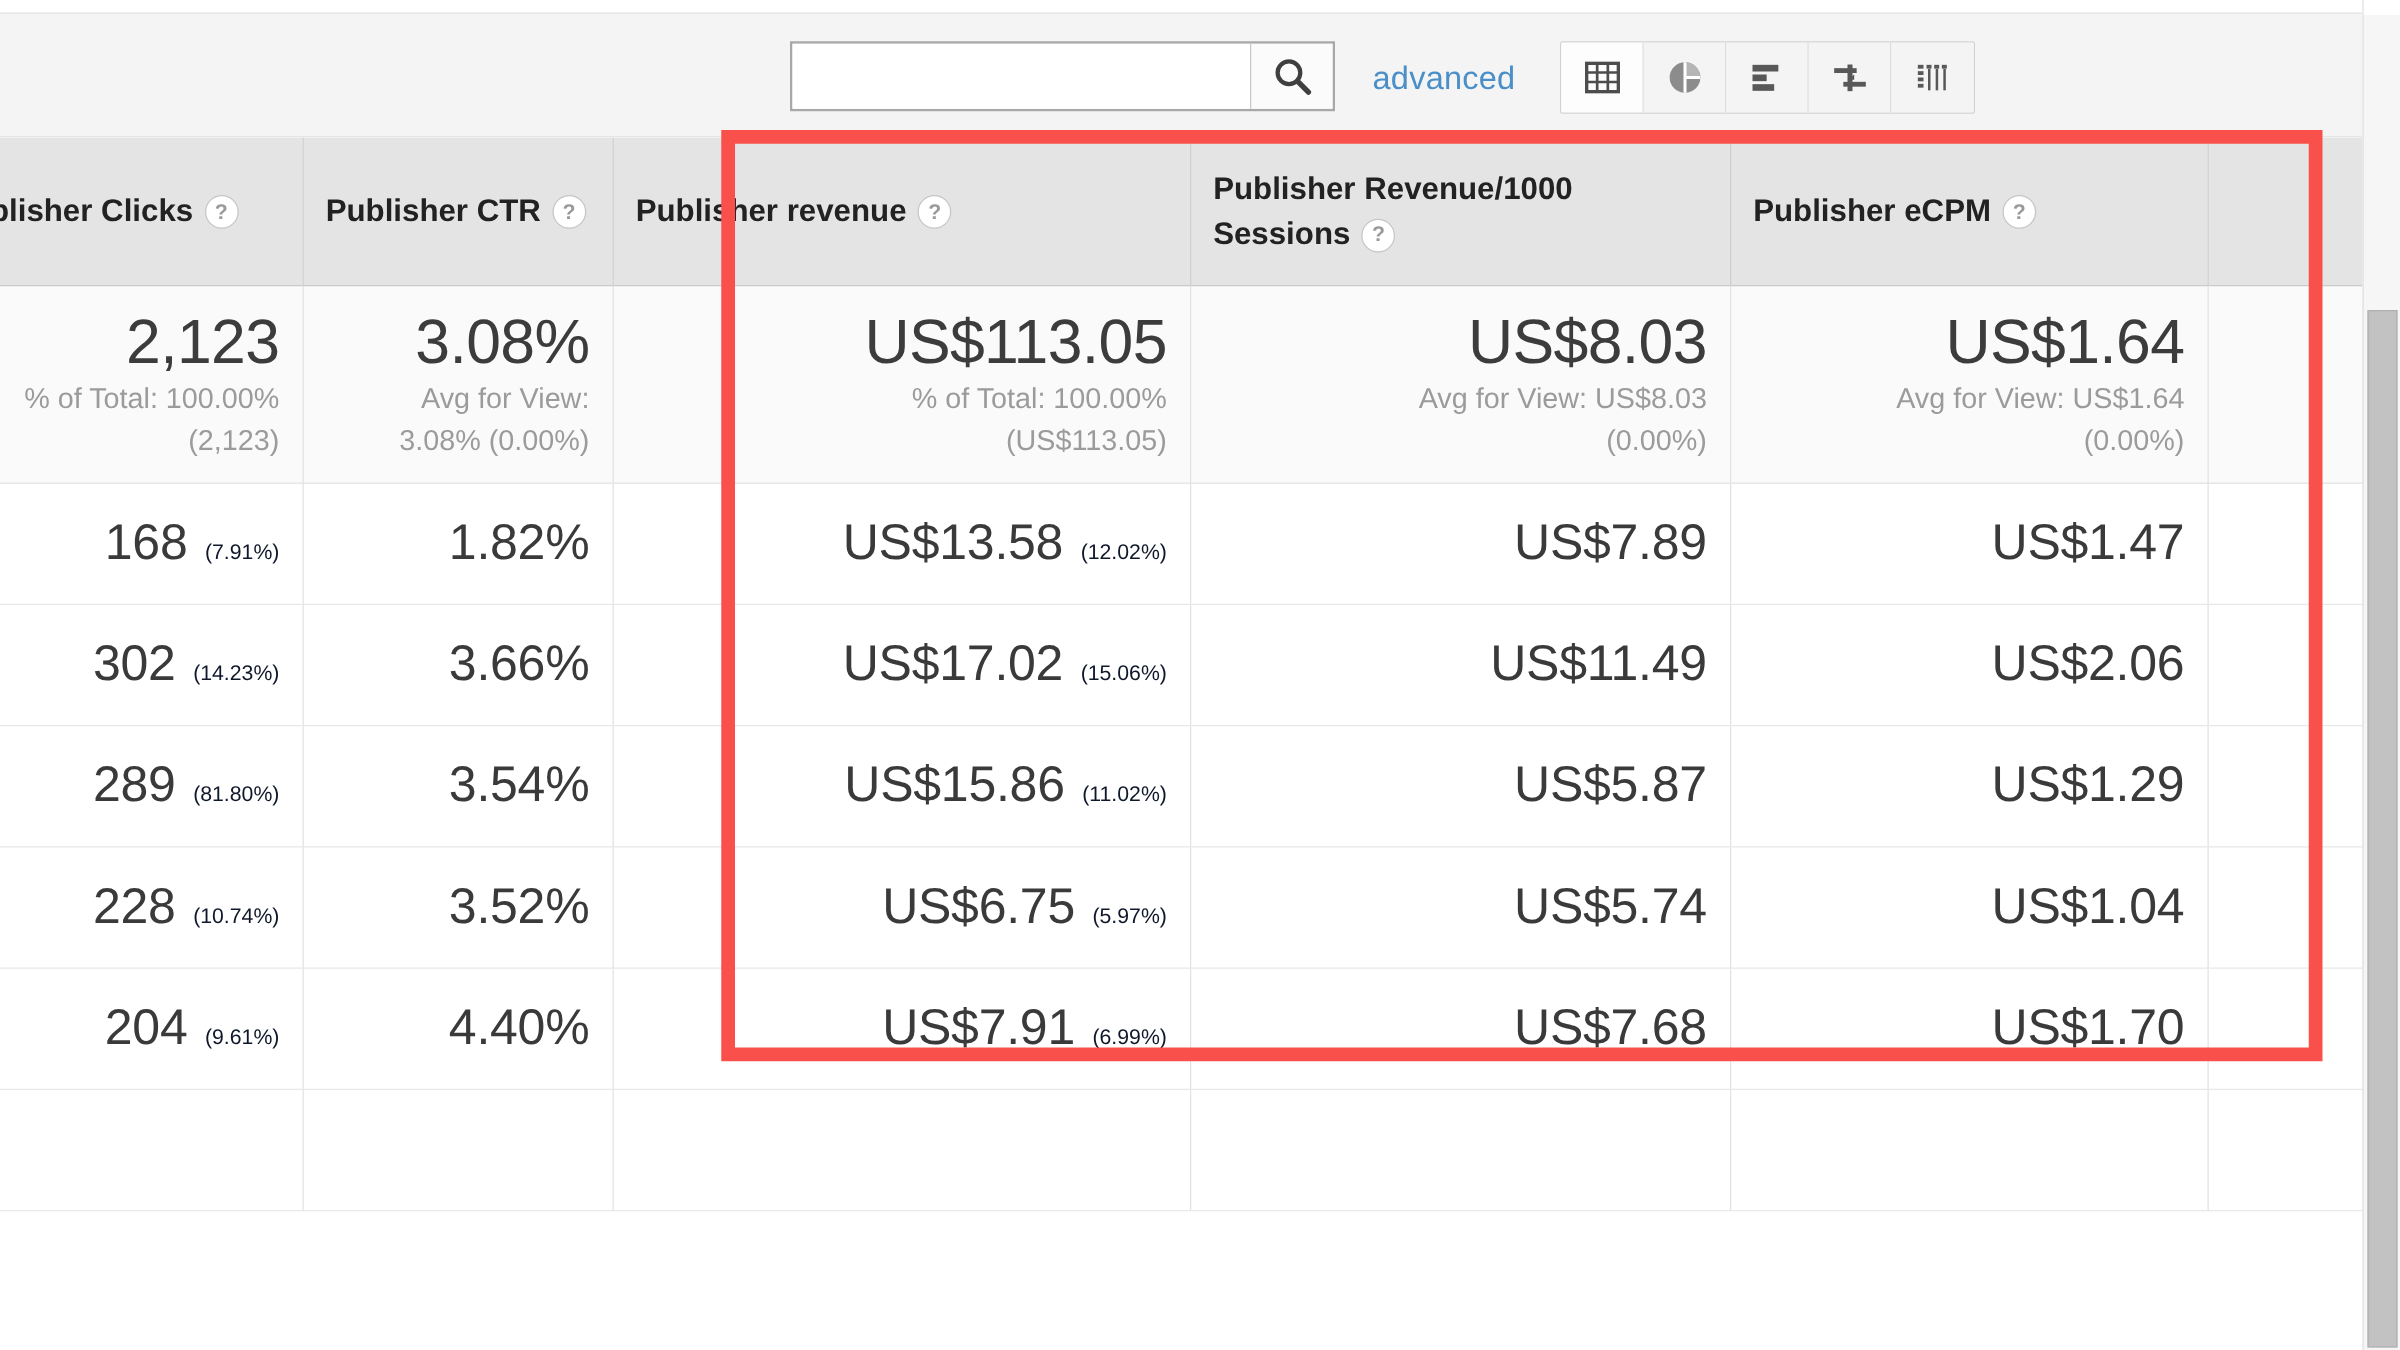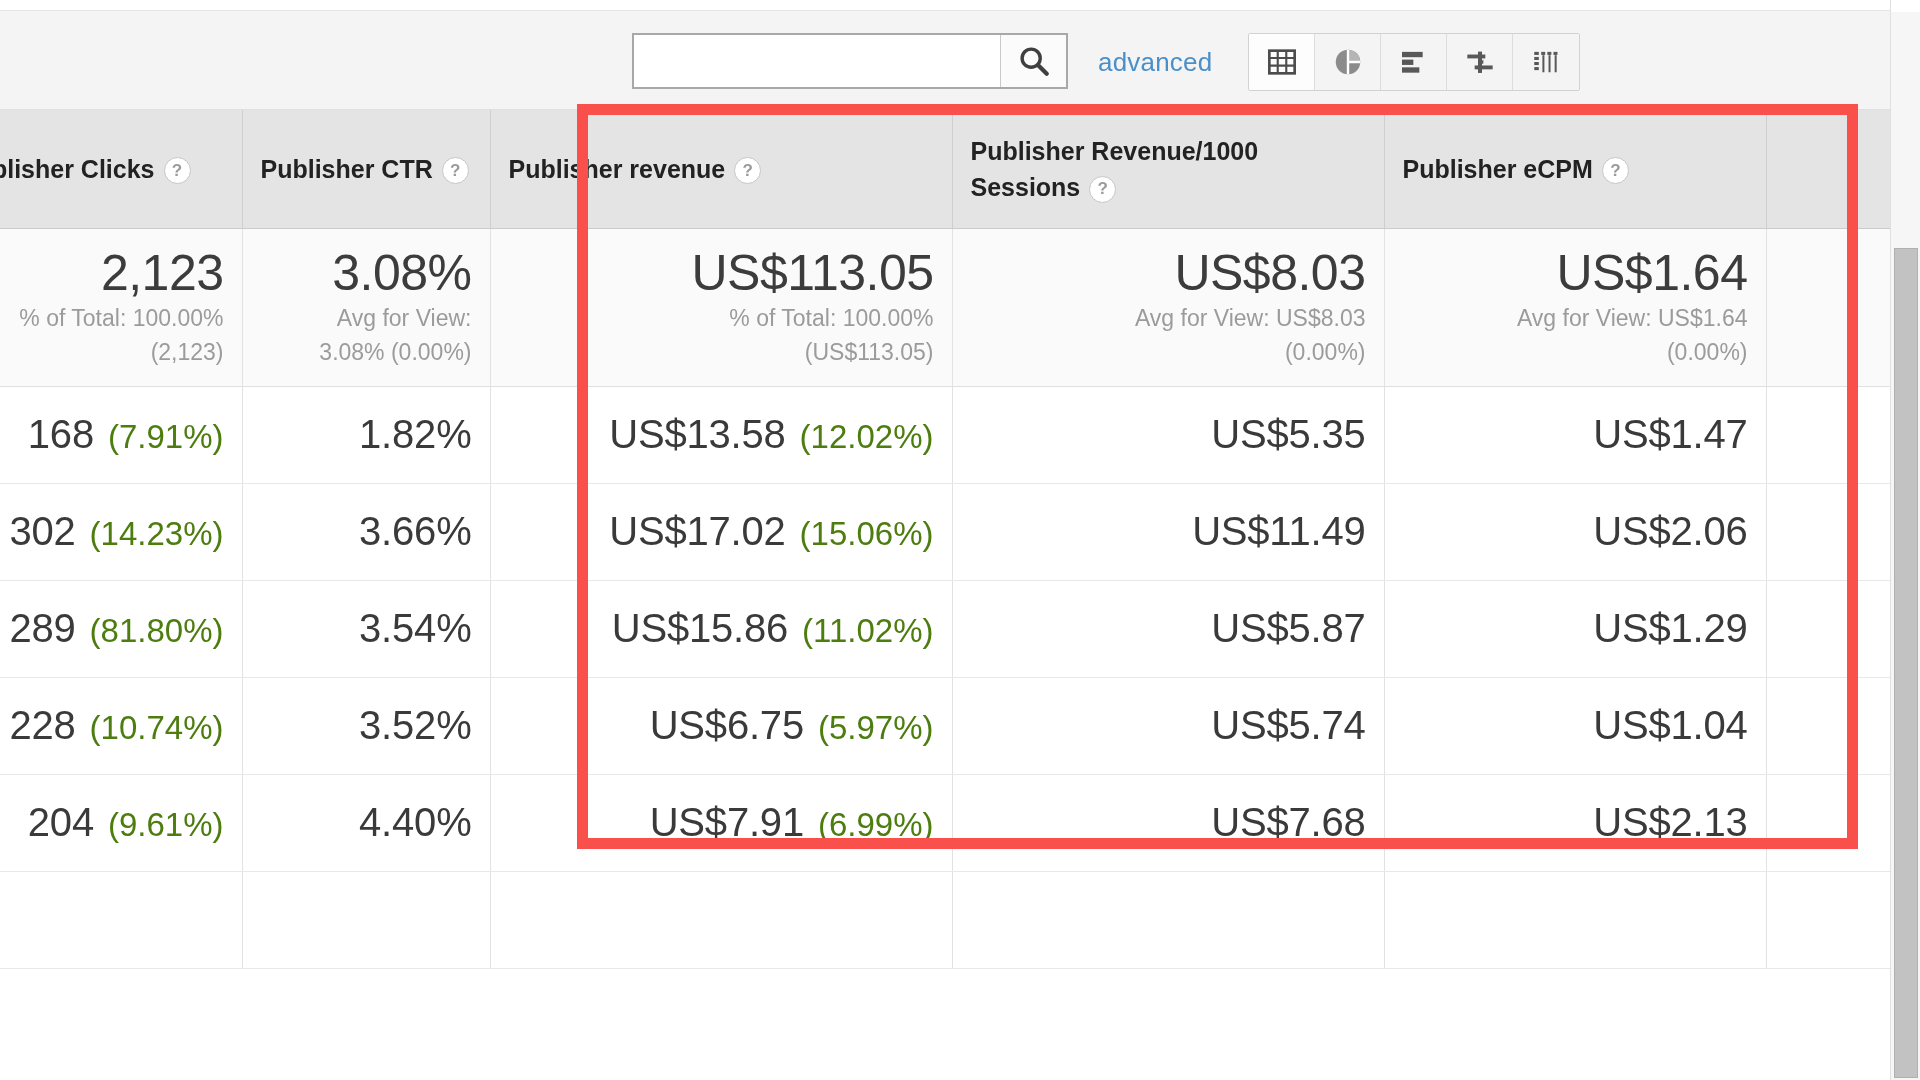--- a/index.html
+++ b/index.html
@@ -202,22 +202,22 @@
   }
 
   tr.drow td { height: 97px; vertical-align: middle; }
   .val {
     font-size: 40px;
     color: #3a3a3a;
     white-space: nowrap;
     letter-spacing: -0.2px;
   }
   .pct {
-    font-size: 33px;
-    color: #4d7c0f;
+    font-size: 17px;
+    color: #0f172a;
     margin-left: 14px;
     white-space: nowrap;
   }
 
   
   .annot {
     position: absolute;
     left: 577px;
     top: 104px;
     width: 1281px;
@@ -403,21 +403,21 @@
             <div class="sum-sub">Avg for View: US$1.64</div>
             <div class="sum-sub">(0.00%)</div>
           </td>
           <td></td>
         </tr>
 
         <tr class="drow">
           <td><span class="val">168</span><span class="pct">(7.91%)</span></td>
           <td><span class="val">1.82%</span></td>
           <td><span class="val">US$13.58</span><span class="pct">(12.02%)</span></td>
-          <td><span class="val">US$5.35</span></td>
+          <td><span class="val">US$7.89</span></td>
           <td><span class="val">US$1.47</span></td>
           <td></td>
         </tr>
 
         <tr class="drow">
           <td><span class="val">302</span><span class="pct">(14.23%)</span></td>
           <td><span class="val">3.66%</span></td>
           <td><span class="val">US$17.02</span><span class="pct">(15.06%)</span></td>
           <td><span class="val">US$11.49</span></td>
           <td><span class="val">US$2.06</span></td>
@@ -440,21 +440,21 @@
           <td><span class="val">US$5.74</span></td>
           <td><span class="val">US$1.04</span></td>
           <td></td>
         </tr>
 
         <tr class="drow">
           <td><span class="val">204</span><span class="pct">(9.61%)</span></td>
           <td><span class="val">4.40%</span></td>
           <td><span class="val">US$7.91</span><span class="pct">(6.99%)</span></td>
           <td><span class="val">US$7.68</span></td>
-          <td><span class="val">US$2.13</span></td>
+          <td><span class="val">US$1.70</span></td>
           <td></td>
         </tr>
 
         <tr class="drow">
           <td></td>
           <td></td>
           <td></td>
           <td></td>
           <td></td>
           <td></td>

